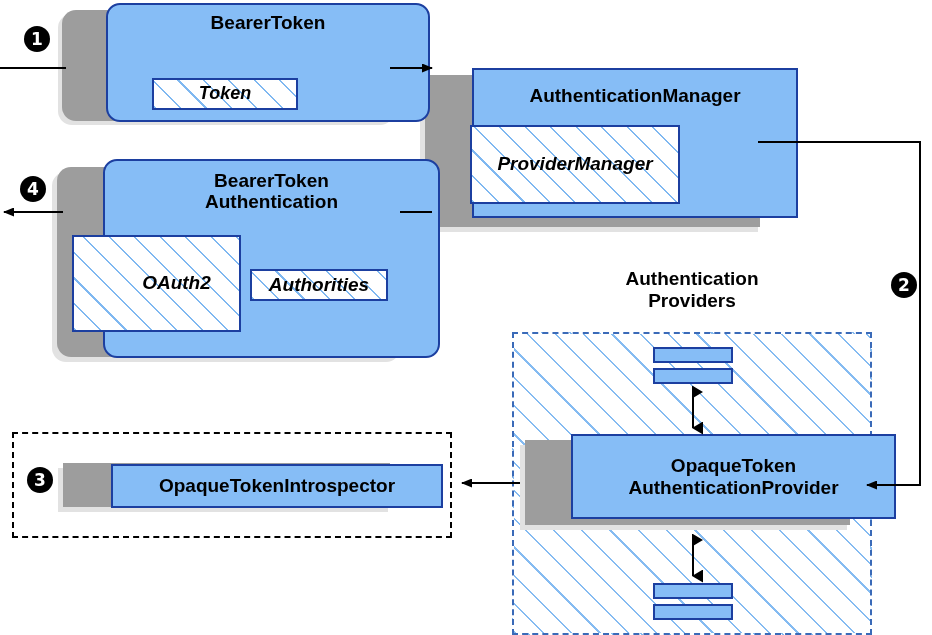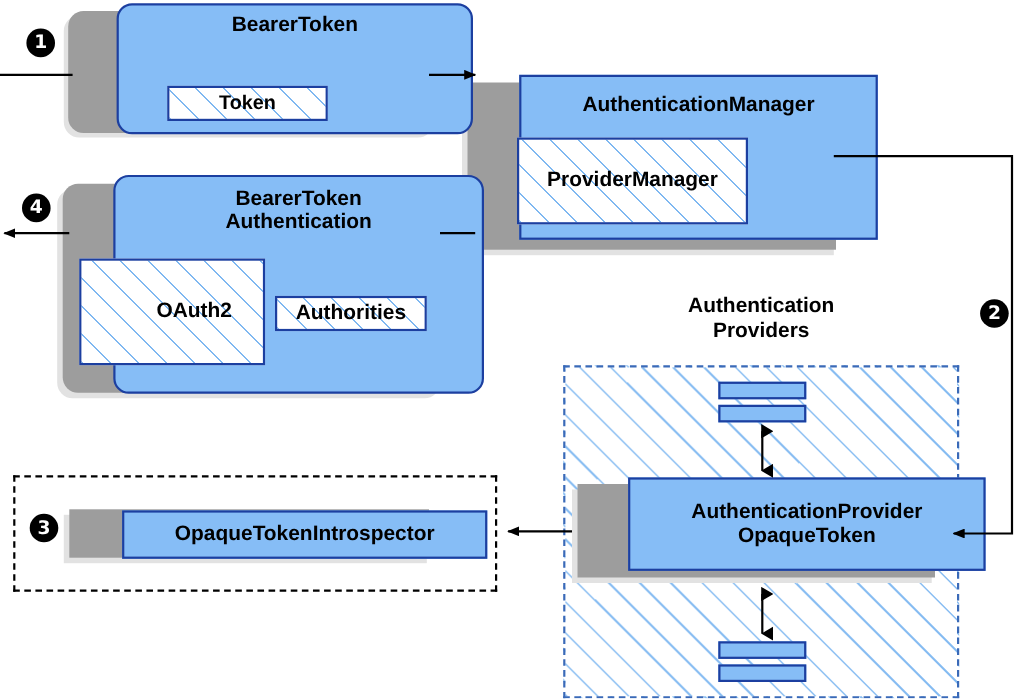--- a/index.html
+++ b/index.html
@@ -60,20 +60,21 @@
         rgba(255,255,255,0) 1.5px,
         rgba(255,255,255,0) 18px);
     display: flex;
     align-items: center;
     justify-content: center;
     text-align: center;
     font-weight: bold;
     color: #000;
     line-height: 1.1;
     z-index: 8;
+    font-style: italic;
   }
 
   
   .dashed-group {
     position: absolute;
     box-sizing: border-box;
     z-index: 1;
   }
   .dashed-group.black {
     border: 2px dashed #000000;
@@ -190,22 +191,22 @@
   <div class="shadow light" style="left:58px; top:468px; width:330px; height:44px;"></div>
   <div class="shadow" style="left:63px; top:463px; width:327px; height:44px;"></div>
   <div class="node" style="left:71px; top:464px; width:332px; height:44px; font-size:19px;">
     <span>OpaqueTokenIntrospector</span>
   </div>
 
   <div class="shadow light" style="left:520px; top:445px; width:327px; height:85px;"></div>
   <div class="shadow" style="left:525px; top:440px; width:325px; height:85px;"></div>
   <div class="node" style="left:531px; top:434px; width:325px; height:85px; font-size:19px;">
     <div style="width:100%;">
+      <div>OpaqueToken</div>
       <div>AuthenticationProvider</div>
-      <div>OpaqueToken</div>
     </div>
   </div>
 
   <div class="mini-bar" style="left:653px; top:347px; width:80px; height:16px;"></div>
   <div class="mini-bar" style="left:653px; top:368px; width:80px; height:16px;"></div>
 
   <div class="mini-bar" style="left:653px; top:583px; width:80px; height:16px;"></div>
   <div class="mini-bar" style="left:653px; top:604px; width:80px; height:16px;"></div>
 
   <div class="badge" style="left:24px; top:26px;">

